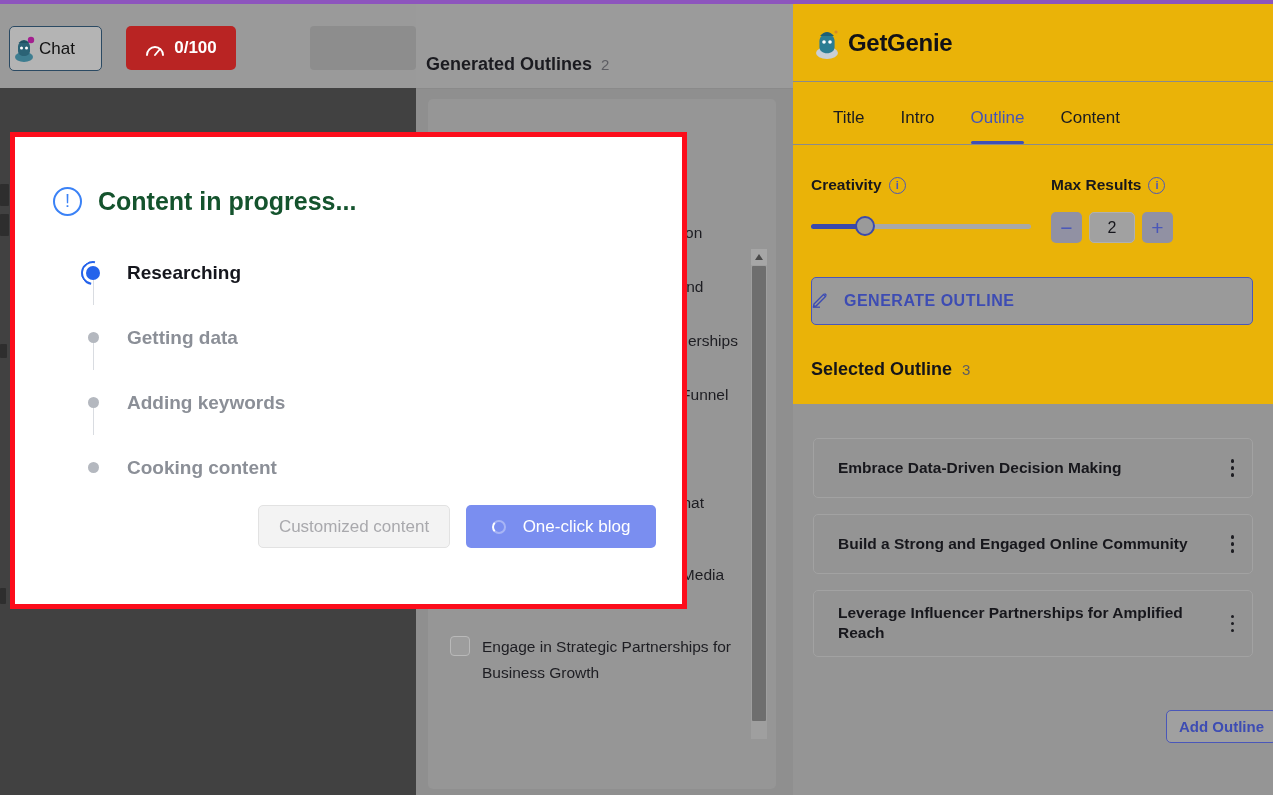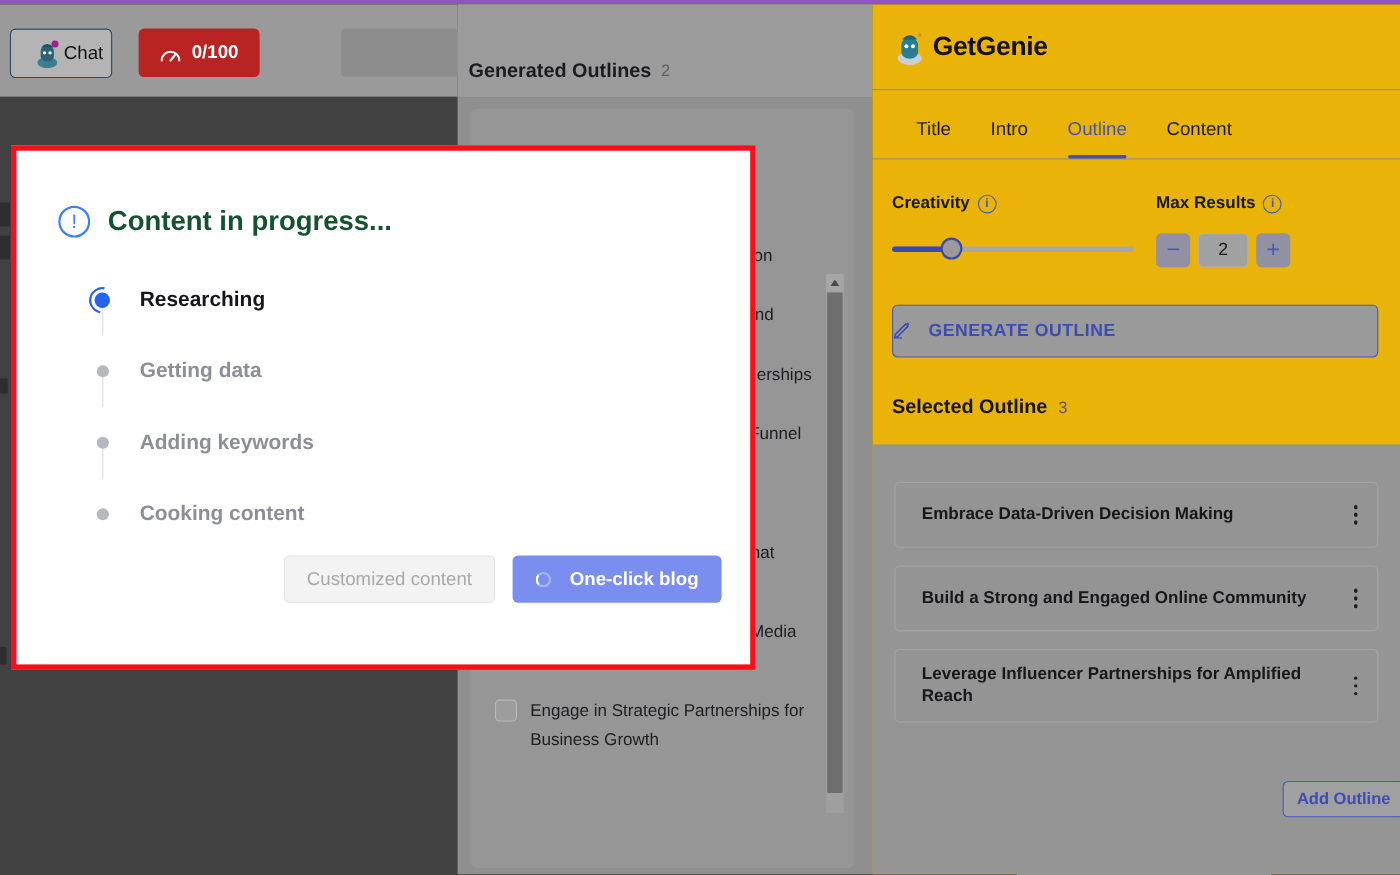--- a/index.html
+++ b/index.html
@@ -26,21 +26,21 @@
     position: absolute; top: 0; left: 0; width: 416px; height: 84px;
     background: #9a9a9a;
   }
   .chat-btn {
     position: absolute; top: 22px; left: 9px;
     width: 93px; height: 45px;
     background: #b4b4b4;
     border: 1.5px solid #2b4a63;
     border-radius: 5px;
     display: flex; align-items: center; gap: 3px;
-    padding-left: 21px;
+    padding-left: 2px;
   }
   .genie-glyph {
     position: relative; width: 24px; height: 28px; flex: none;
   }
   .chat-btn .chat-label {
     font-size: 17px; color: #111; font-weight: 400;
   }
   .credit-badge {
     position: absolute; top: 22px; left: 126px;
     width: 110px; height: 44px;
@@ -259,21 +259,21 @@
     display: flex; align-items: center; gap: 16px;
   }
   .btn-custom {
     width: 192px; height: 43px; border-radius: 5px;
     background: #f3f3f3; border: 1px solid #e2e2e2;
     color: #a9a9ad; font-size: 17px;
     display: flex; align-items: center; justify-content: center;
   }
   .btn-oneclick {
     width: 190px; height: 43px; border-radius: 5px;
-    background: #7a8ef0; color: #fff; font-size: 17px; font-weight: 700;
+    background: #7a8ef0; color: #fff; font-size: 17px; font-weight: 400;
     display: flex; align-items: center; justify-content: center; gap: 17px;
   }
   .spin-arc {
     width: 14px; height: 14px; border-radius: 50%;
     border: 2px solid rgba(255,255,255,.35);
     border-left-color: #ffffff; flex: none;
   }
 </style>
 </head>
 <body>

